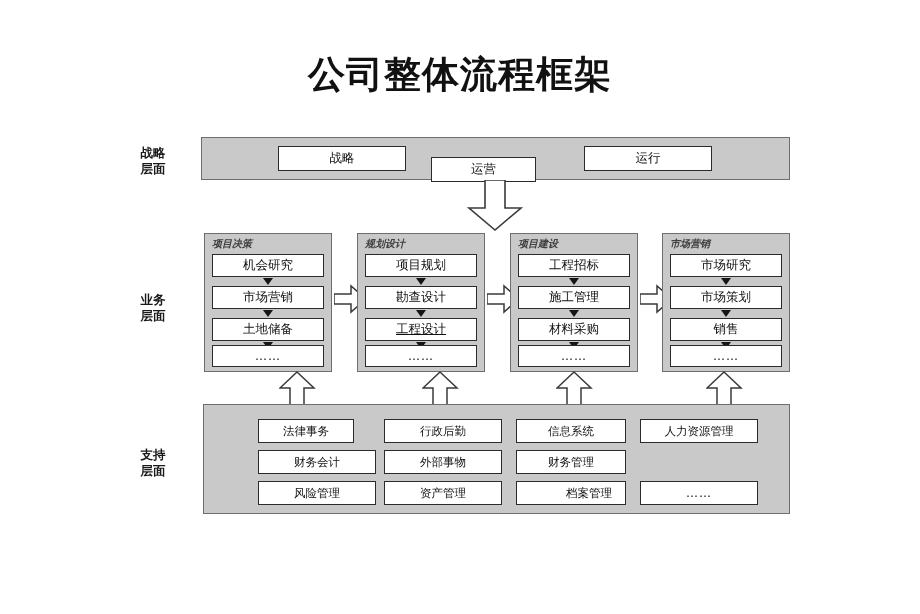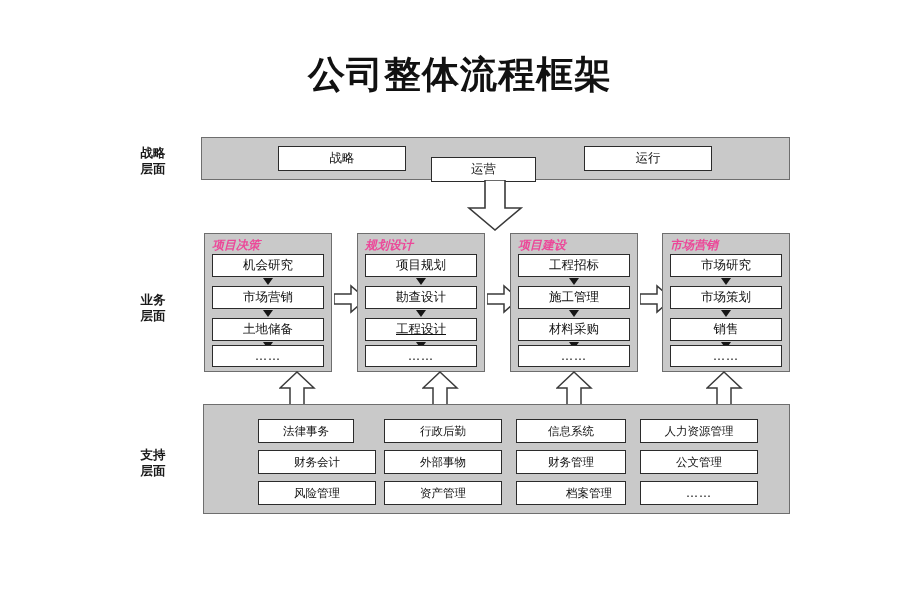--- a/index.html
+++ b/index.html
@@ -45,21 +45,21 @@
     display:flex;align-items:center;justify-content:center;
     font-size:12.5px;color:#111;
     font-family:"DejaVu Sans","Liberation Sans",sans-serif;
     white-space:nowrap;
   }
   .wbox.small{font-size:11.5px;}
 
   
   .col-head{
     position:absolute;
-    font-size:12px;font-weight:700;font-style:italic;color:#ec4899;
+    font-size:10px;font-weight:700;font-style:italic;color:#404040;
     font-family:"DejaVu Sans","Liberation Sans",sans-serif;
     white-space:nowrap;
   }
 
   
   .tri-down{
     position:absolute;
     width:0;height:0;
     border-left:5px solid transparent;
     border-right:5px solid transparent;
@@ -183,18 +183,17 @@
 
   <div class="wbox small" style="left:384px;top:419px;width:118px;height:24px;">行政后勤</div>
   <div class="wbox small" style="left:384px;top:450px;width:118px;height:24px;">外部事物</div>
   <div class="wbox small" style="left:384px;top:481px;width:118px;height:24px;">资产管理</div>
 
   <div class="wbox small" style="left:516px;top:419px;width:110px;height:24px;">信息系统</div>
   <div class="wbox small" style="left:516px;top:450px;width:110px;height:24px;">财务管理</div>
   <div class="wbox small" style="left:516px;top:481px;width:110px;height:24px;padding-left:36px;">档案管理</div>
 
   <div class="wbox small" style="left:640px;top:419px;width:118px;height:24px;">人力资源管理</div>
-  <div class="wbox small" style="left:640px;top:450px;width:118px;height:24px;">公文管理</div>
   <div class="wbox small" style="left:640px;top:481px;width:118px;height:24px;">
       <span class="dots">……</span>
     </div>
 
 </div>
 
 </body></html>

